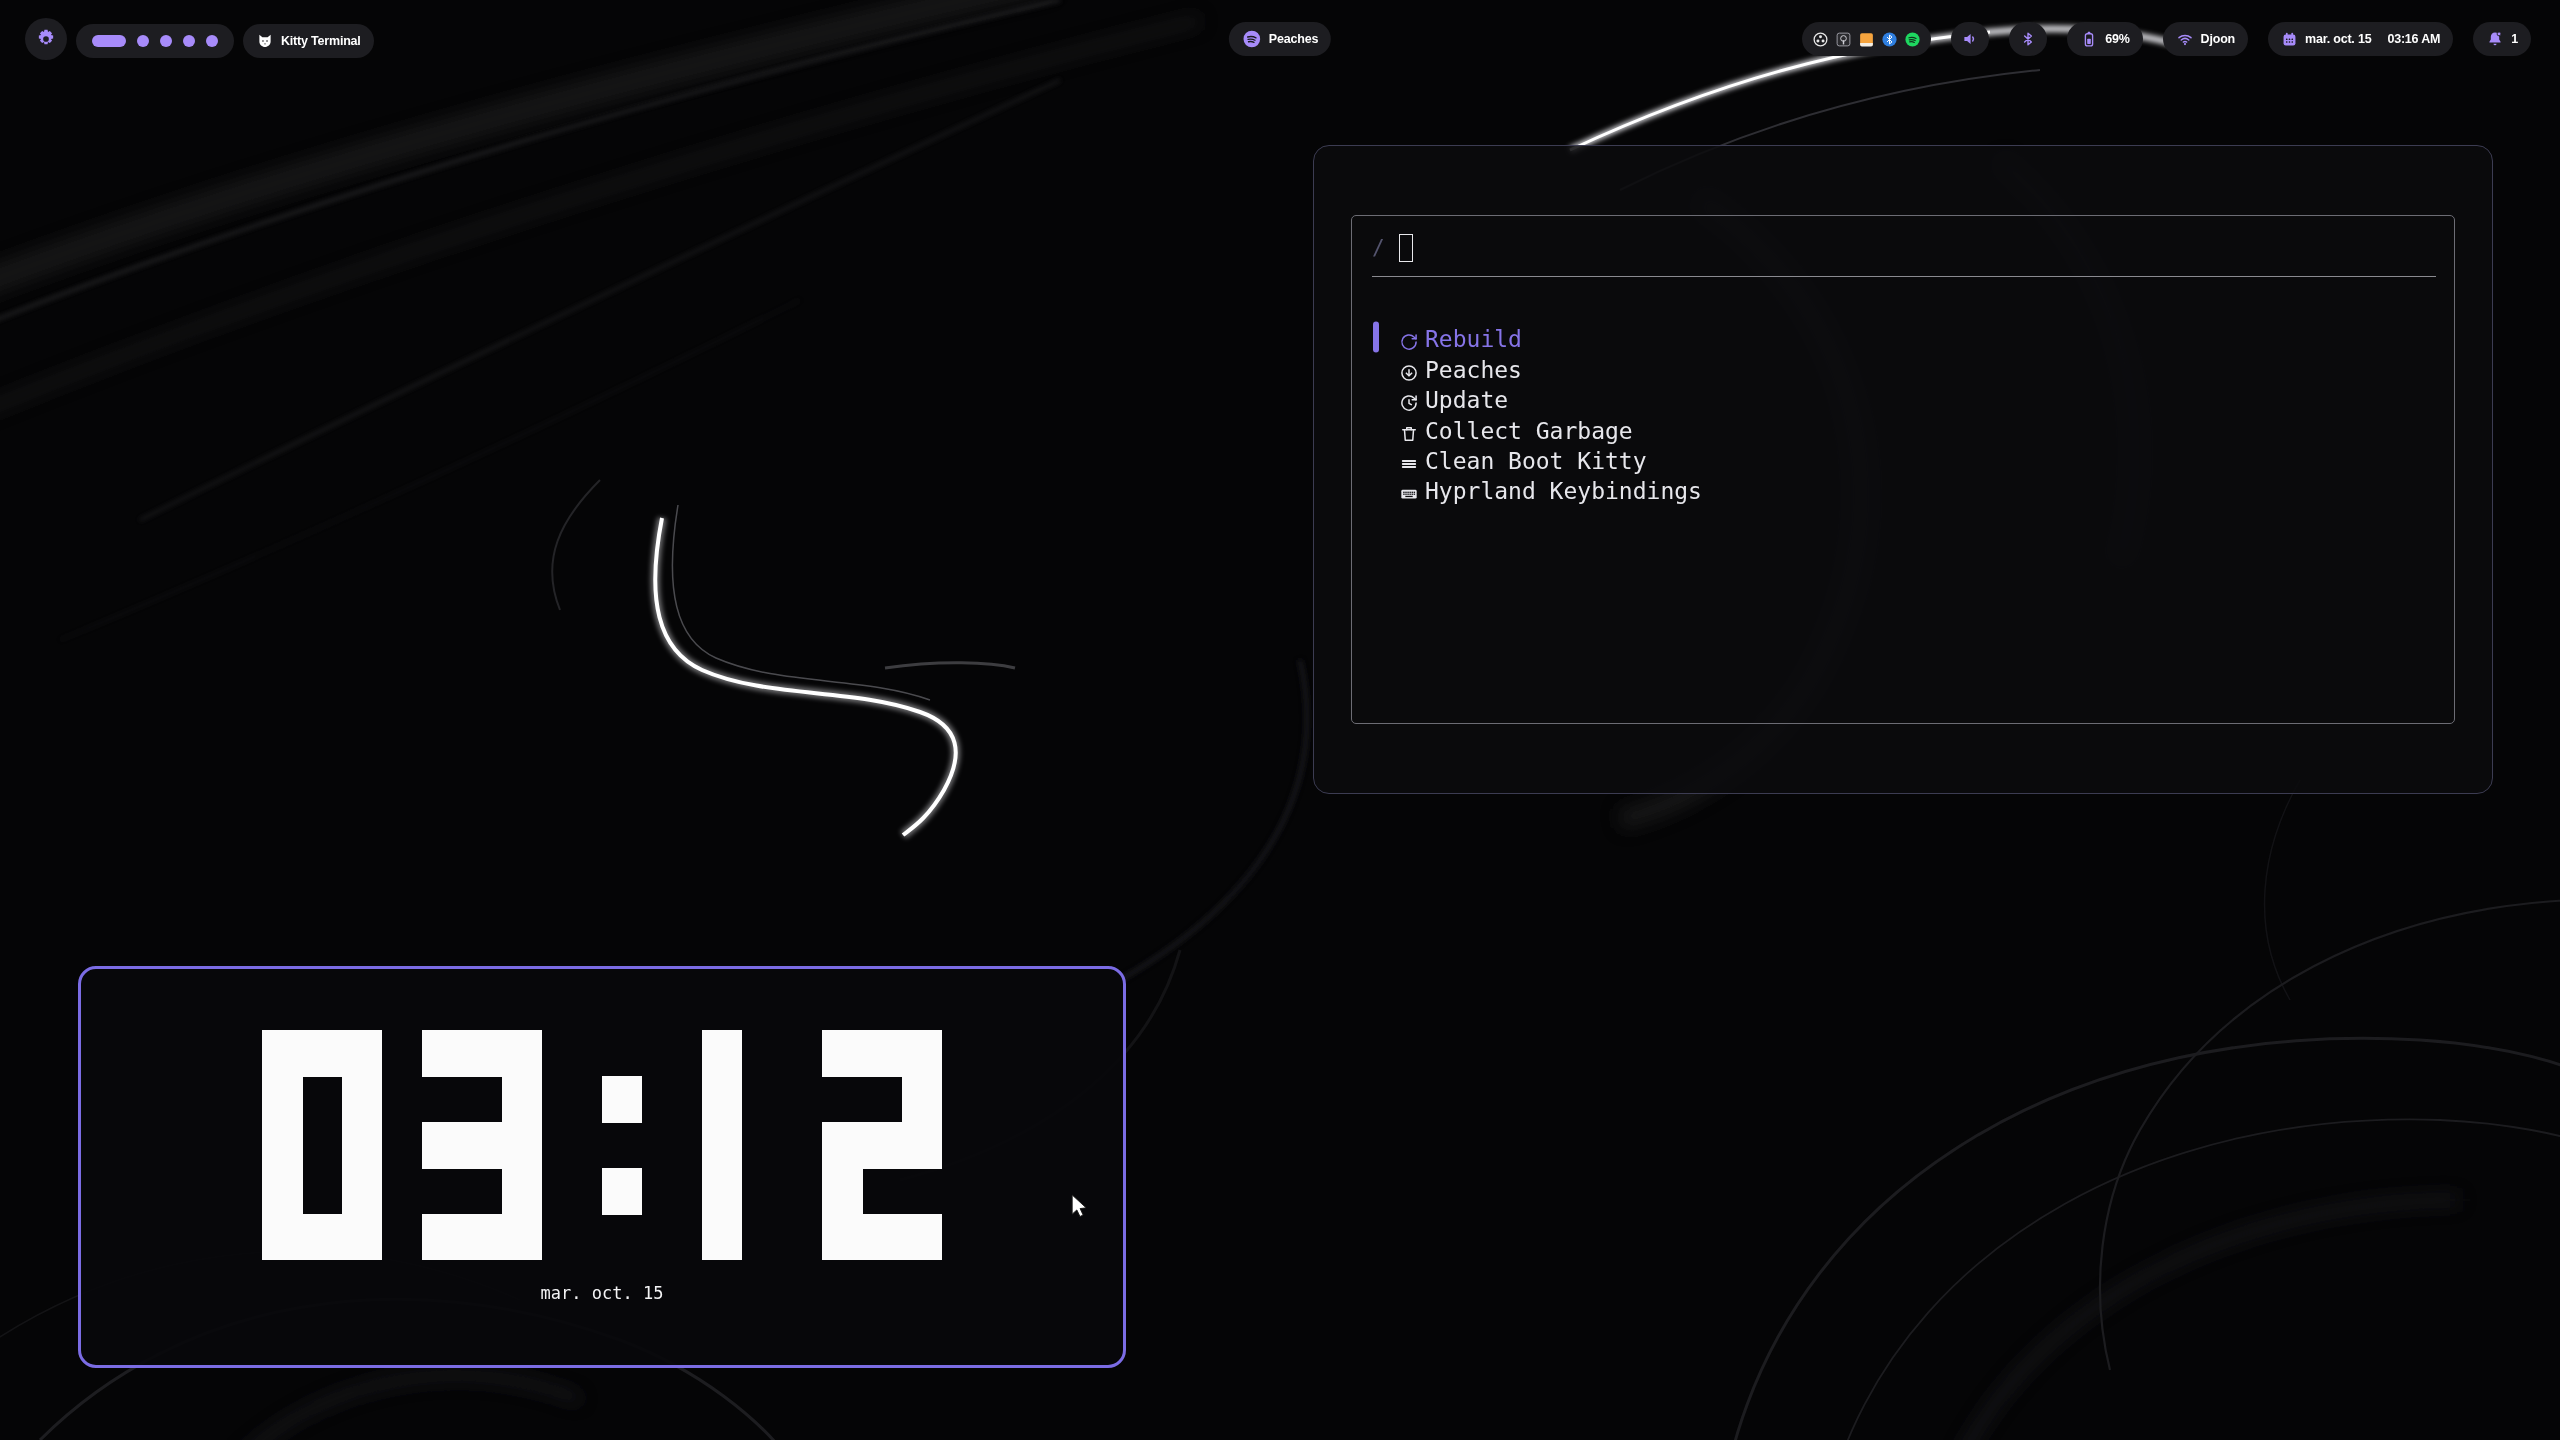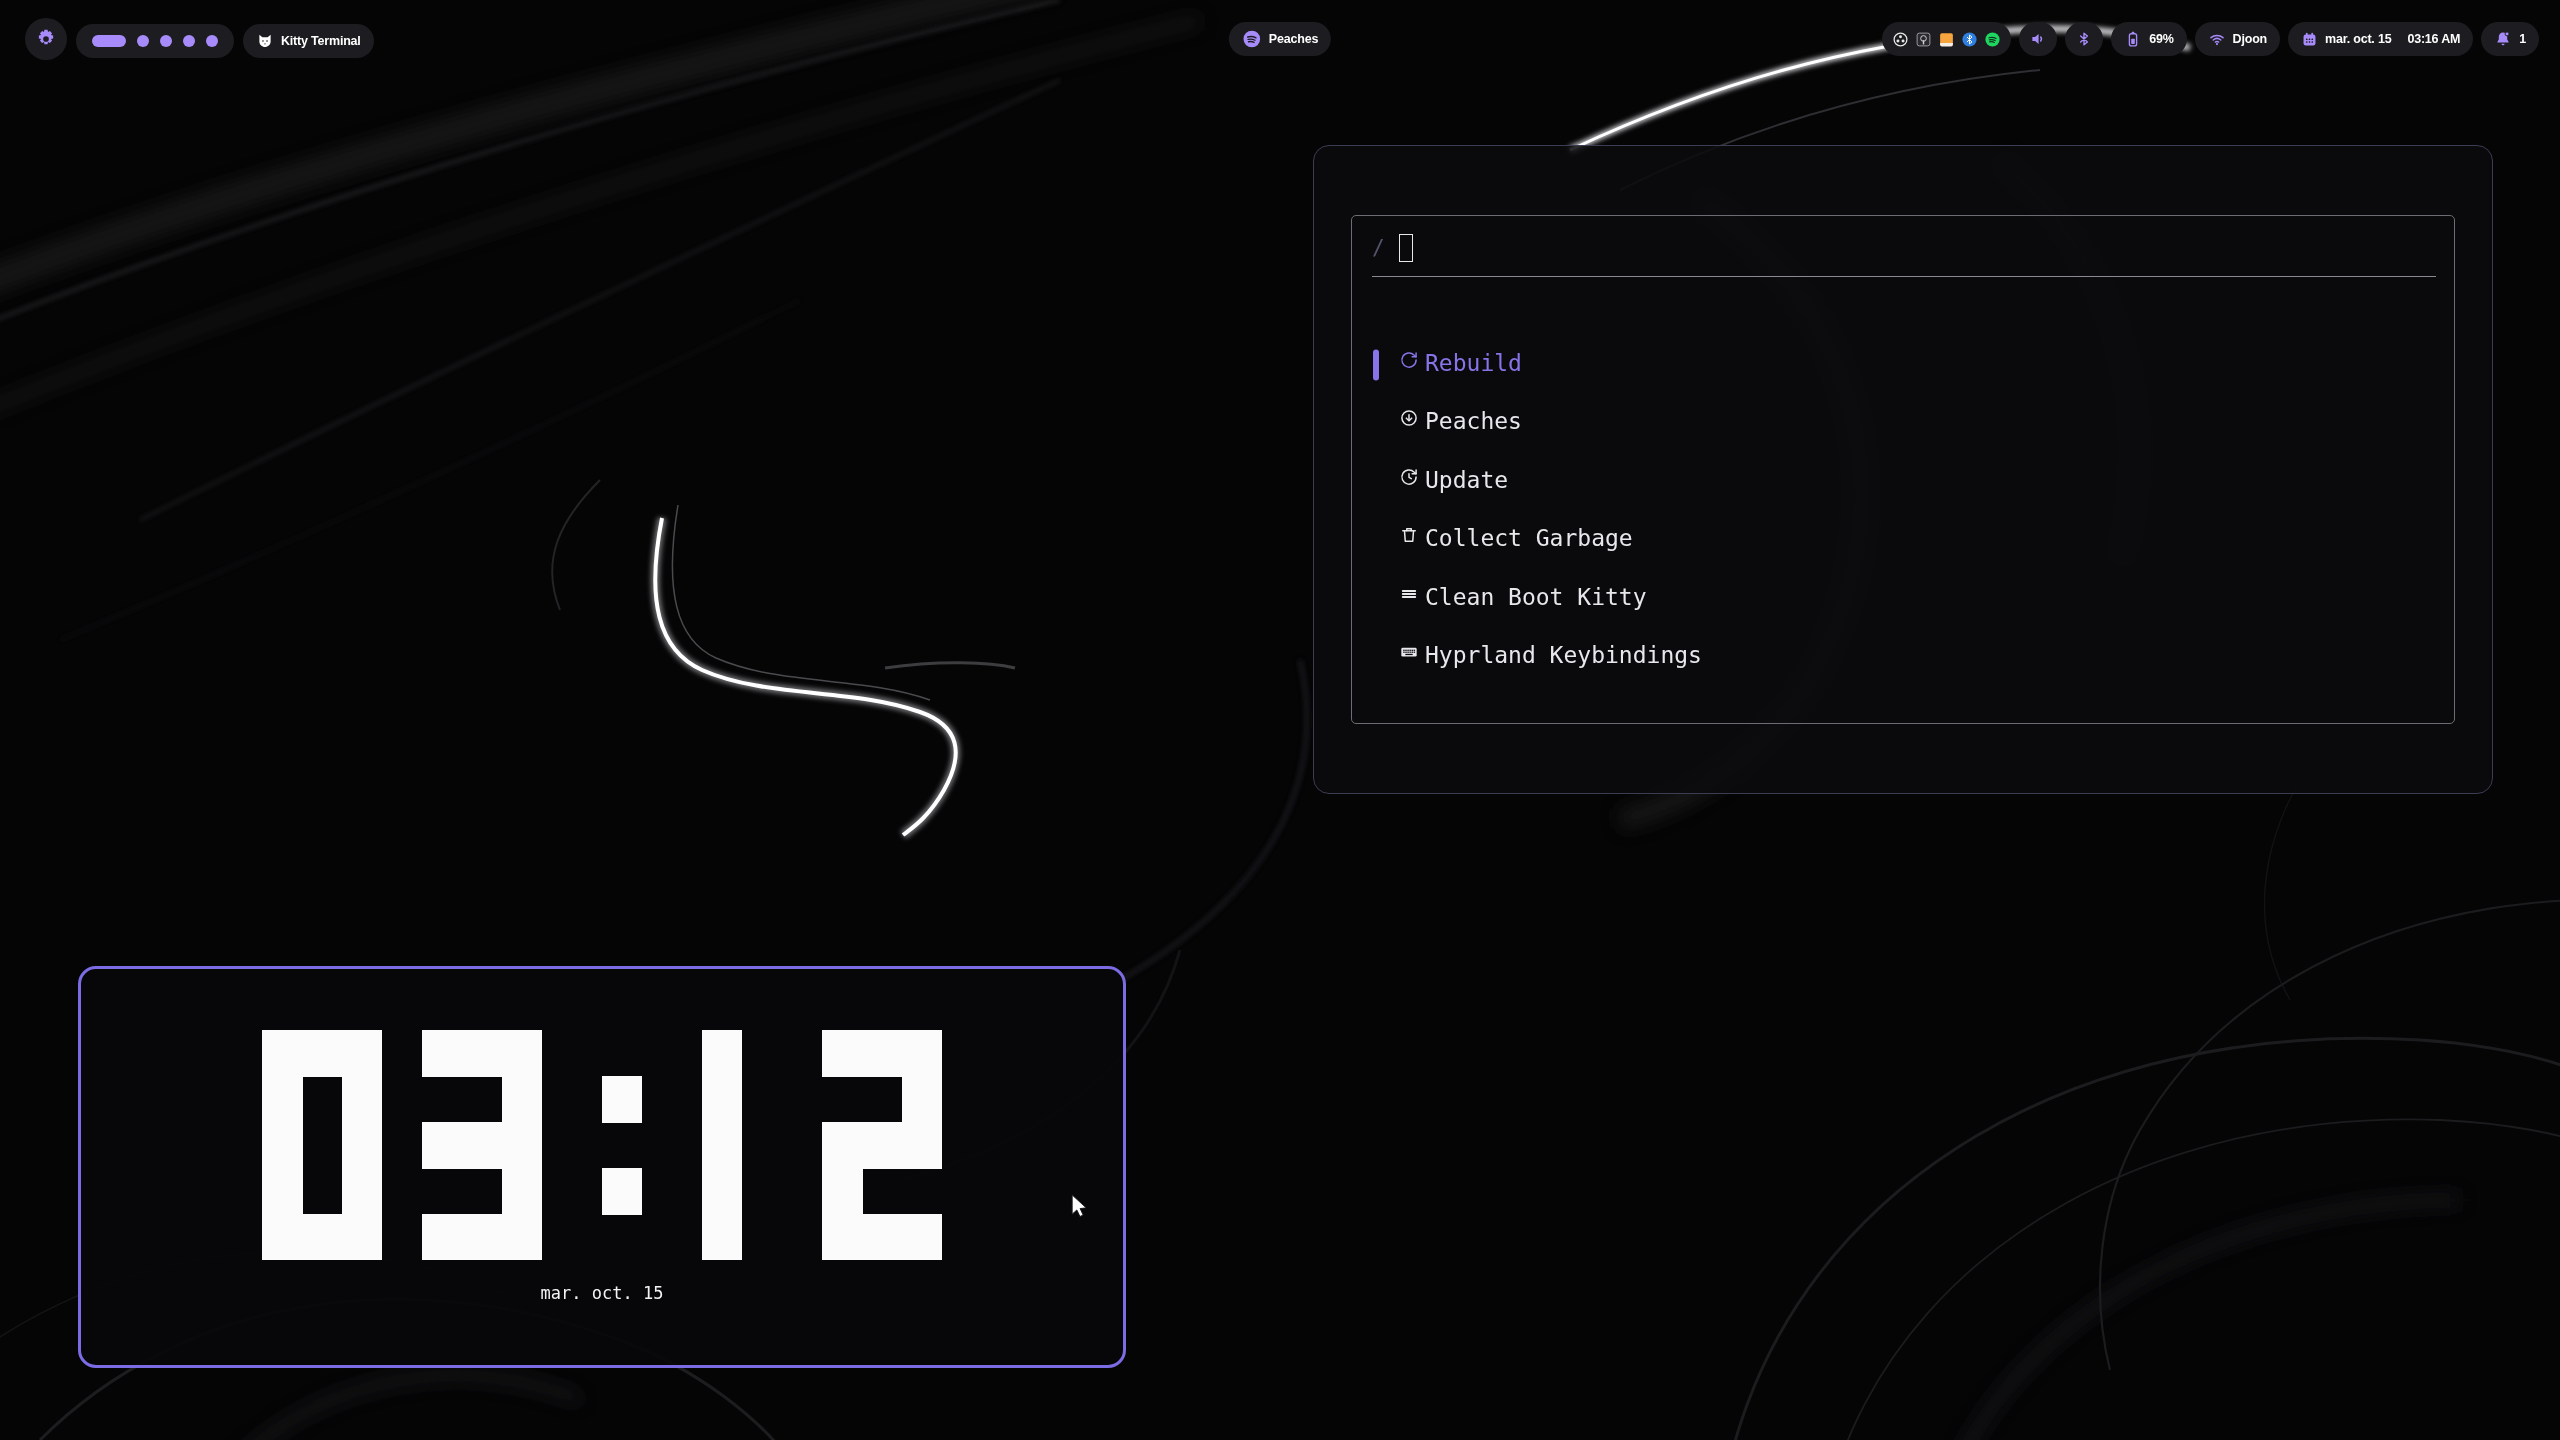--- a/index.html
+++ b/index.html
@@ -5,21 +5,21 @@
   * { margin:0; padding:0; box-sizing:border-box; }
   html,body { width:2560px; height:1440px; background:#050506; overflow:hidden; }
   #screen { position:relative; width:2560px; height:1148px; font-family:"Liberation Sans", sans-serif; }
   .wallpaper { position:absolute; inset:0; }
 
   
   #topbar { position:absolute; left:0; top:0; width:2560px; height:78px; pointer-events:none; }
   .bar-group { position:absolute; top:22px; display:flex; align-items:center; gap:9px; pointer-events:auto; }
   #bar-left { left:25px; }
   #bar-center { left:50%; transform:translateX(-50%); }
-  #bar-right { right:21px; gap:8px; }
+  #bar-right { right:29px; gap:20px; }
   .pill {
     height:34px; display:flex; align-items:center; gap:7px;
     background:var(--bar_pill_bg); border-radius:17px; padding:0 13px;
     color:#fff; font-weight:700; font-size:12.5px; letter-spacing:-0.2px;
   }
   .round-btn {
     width:42px; height:42px; margin-top:-4px; border-radius:50%;
     background:var(--bar_pill_bg); display:flex; align-items:center; justify-content:center;
   }
   .icon-btn { width:38px; justify-content:center; padding:0; }
@@ -36,22 +36,22 @@
   #menu-inner {
     position:absolute; left:37px; top:69px; width:1104px; height:509px;
     border:1px solid var(--inner_border); border-radius:5px;
   }
   #search-row { position:absolute; left:20px; top:12px; height:40px; display:flex; align-items:center; gap:14px; }
   #search-prompt { color:var(--prompt); font-family:"DejaVu Sans Mono", monospace; font-size:21px; }
   #search-cursor { width:14px; height:28px; border:1.5px solid #e8e8ec; }
   #search-sep { position:absolute; left:20px; right:18px; top:60px; height:1px; background:#8a8a90; }
   #menu-list { position:absolute; left:21px; top:106px; right:20px; display:flex; flex-direction:column; }
   .menu-item {
-    position:relative; height:30.4px; display:flex; align-items:flex-start; padding-left:26px;
-    color:var(--item_text); font-family:"DejaVu Sans Mono", monospace; font-size:23px; cursor:default;margin-top:28px;
+    position:relative; height:30.4px; display:flex; align-items:flex-end; padding-left:26px;
+    color:var(--item_text); font-family:"DejaVu Sans Mono", monospace; font-size:23px; cursor:default;
   }
   .menu-item .mi-icon { width:20px; height:20px; margin-right:6px; flex:none; }
   .menu-item .sel-bar {
     position:absolute; left:0; top:50%; transform:translateY(-50%);
     width:6px; height:31px; border-radius:3px; background:var(--selected); visibility:hidden;
   }
   .menu-item.selected { color:var(--selected); }
   .menu-item.selected .sel-bar { visibility:visible; }
 
   

